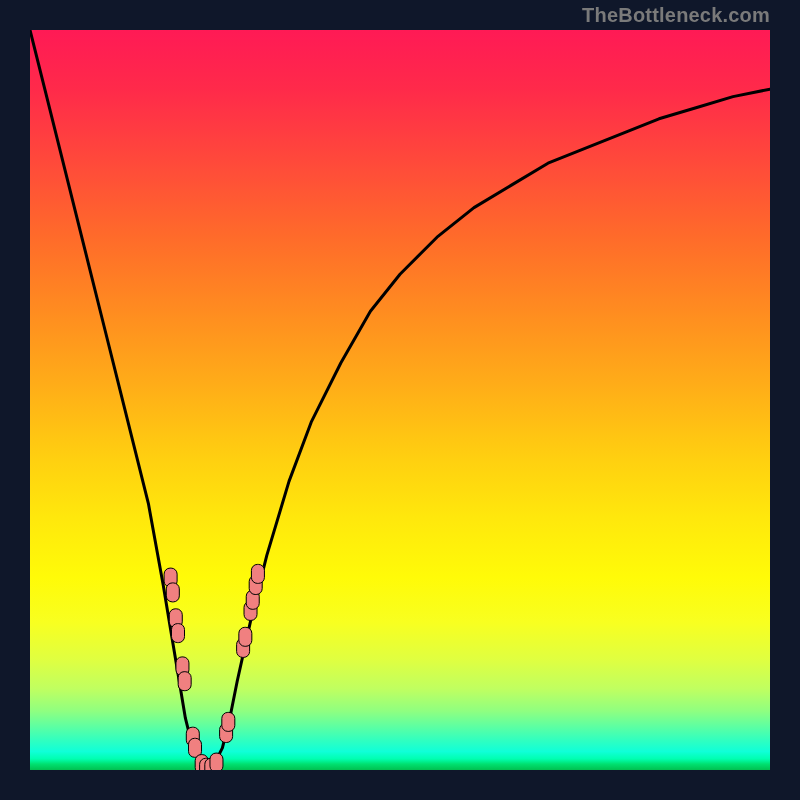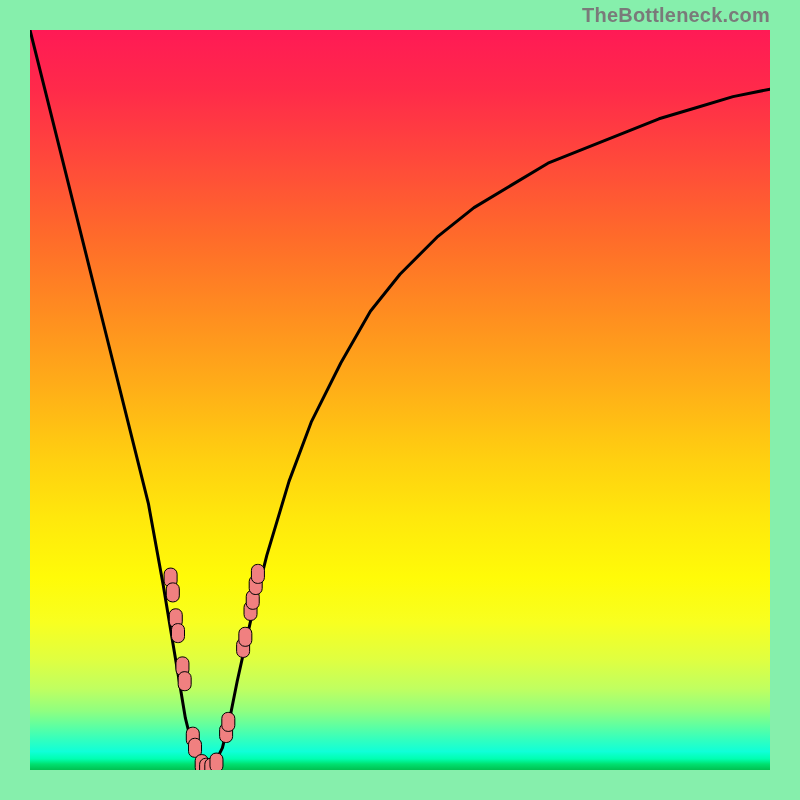--- a/index.html
+++ b/index.html
@@ -10,21 +10,21 @@
     background: #000;
     overflow: hidden;
     font-family: Arial, Helvetica, sans-serif;
   }
   .frame {
     position: absolute;
     top: 0;
     left: 0;
     width: 800px;
     height: 800px;
-    background: #86efac;
+    background: #0f172a;
   }
   .plot-area {
     position: absolute;
     top: 30px;
     left: 30px;
     width: 740px;
     height: 740px;
     overflow: hidden;
   }
   .gradient-bg {

